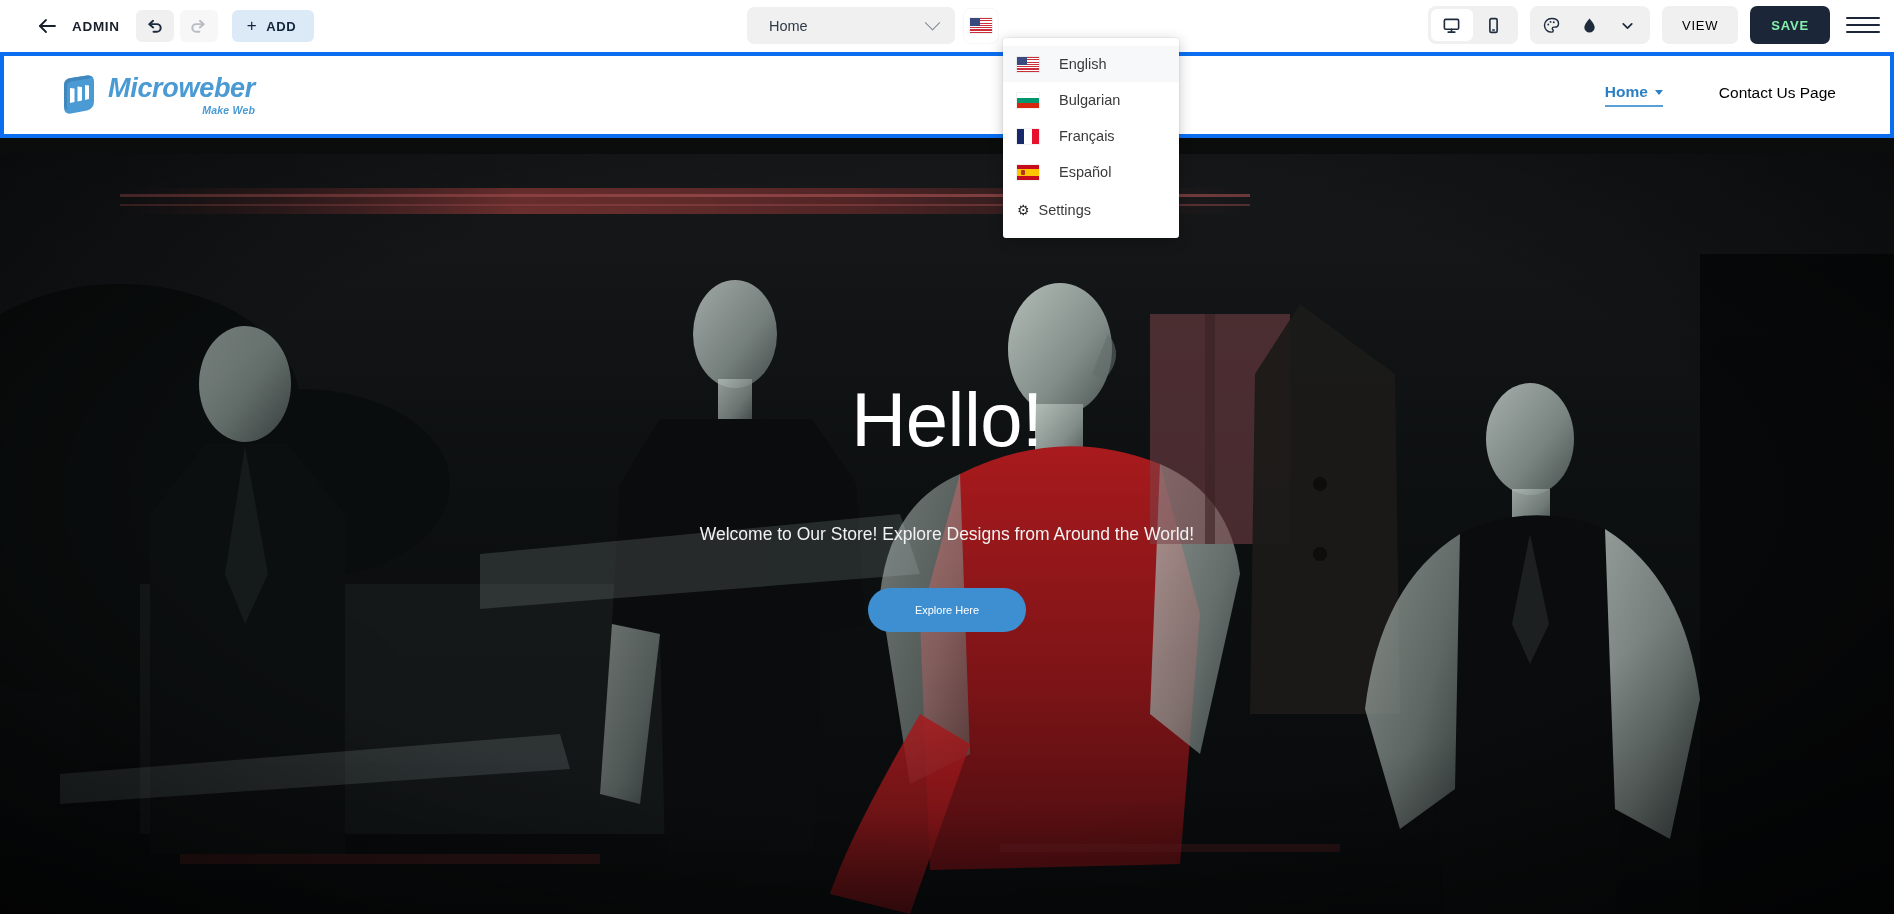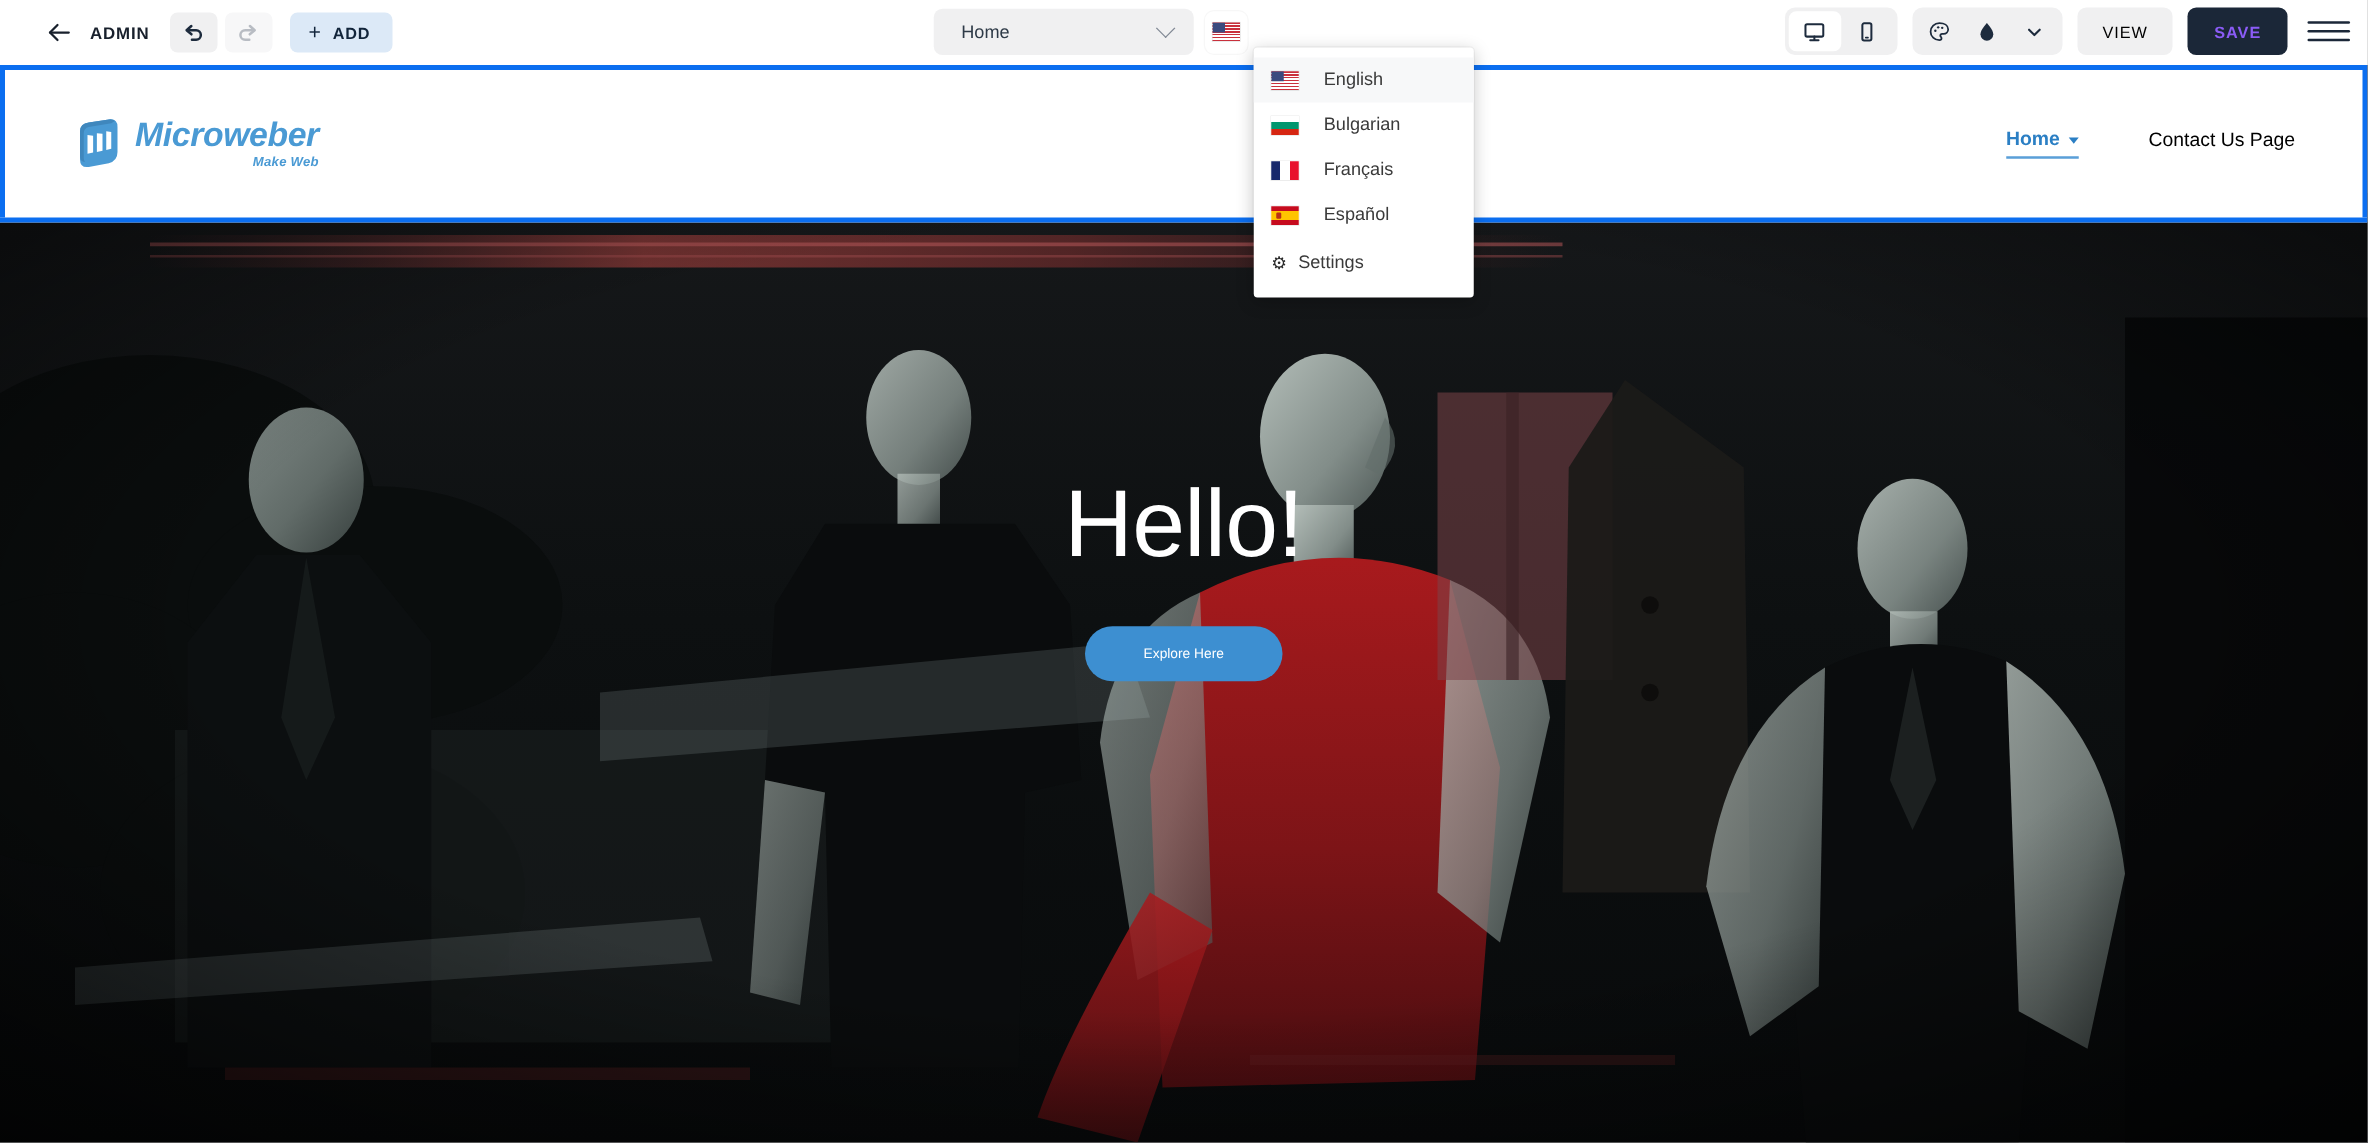--- a/index.html
+++ b/index.html
@@ -88,21 +88,21 @@
   .view-btn {
     height: 38px; border-radius: 7px; background: #f0f0f1;
     display: flex; align-items: center; justify-content: center;
     padding: 0 20px; font-size: 13px; letter-spacing: 0.8px;
     color: #000000; cursor: pointer;
   }
   .save-btn {
     height: 38px; border-radius: 7px; background: #1b2738;
     display: flex; align-items: center; justify-content: center;
     padding: 0 21px; font-size: 13px; font-weight: bold; letter-spacing: 0.8px;
-    color: #8b5cf6; cursor: pointer;
+    color: #86efac; cursor: pointer;
   }
   .burger {
     width: 34px; height: 34px; margin-left: 4px;
     display: flex; flex-direction: column; justify-content: center; gap: 5px;
     cursor: pointer;
   }
   .burger span { display: block; height: 2.2px; background: #1b2738; border-radius: 2px; }
 
   
   .flag { width: 22px; height: 15px; position: relative; overflow: hidden; display:block;
@@ -146,21 +146,21 @@
 
   
   #site {
     position: absolute; top: 52px; left: 0;
     width: 1894px; height: 862px;
     overflow: hidden;
     background: #0b0d0d;
   }
   
   #header-wrap {
-    position: absolute; top: 0; left: 0; width: 1894px; height: 126px;
+    position: absolute; top: 0; left: 0; width: 1894px; height: 86px;
     border-top: 4px solid #0b6ef0;
     border-bottom: 4px solid #0b6ef0;
     background: #ffffff;
     z-index: 20;
   }
   #header-wrap::before, #header-wrap::after {
     content: ""; position: absolute; top: 0; bottom: 0; width: 4px; background: #0b6ef0;
   }
   #header-wrap::before { left: 0; }
   #header-wrap::after { right: 0; }
@@ -446,20 +446,21 @@
       <g opacity=".35">
         <rect x="180" y="700" width="420" height="10" fill="#6b2326"></rect>
         <rect x="1000" y="690" width="340" height="8" fill="#5e1f22"></rect>
       </g>
 
       <rect x="0" y="0" width="1894" height="760" fill="url(#vign)"></rect>
     </svg>
 
     <div class="hero-content">
       <div class="hero-title">Hello!</div>
+      <div class="hero-sub">Welcome to Our Store! Explore Designs from Around the World!</div>
       <div class="hero-btn">
         <span>Explore Here</span>
       </div>
     </div>
   </div>
 
   <div id="header-wrap">
     <div class="site-header">
 
       <div class="logo-row">

